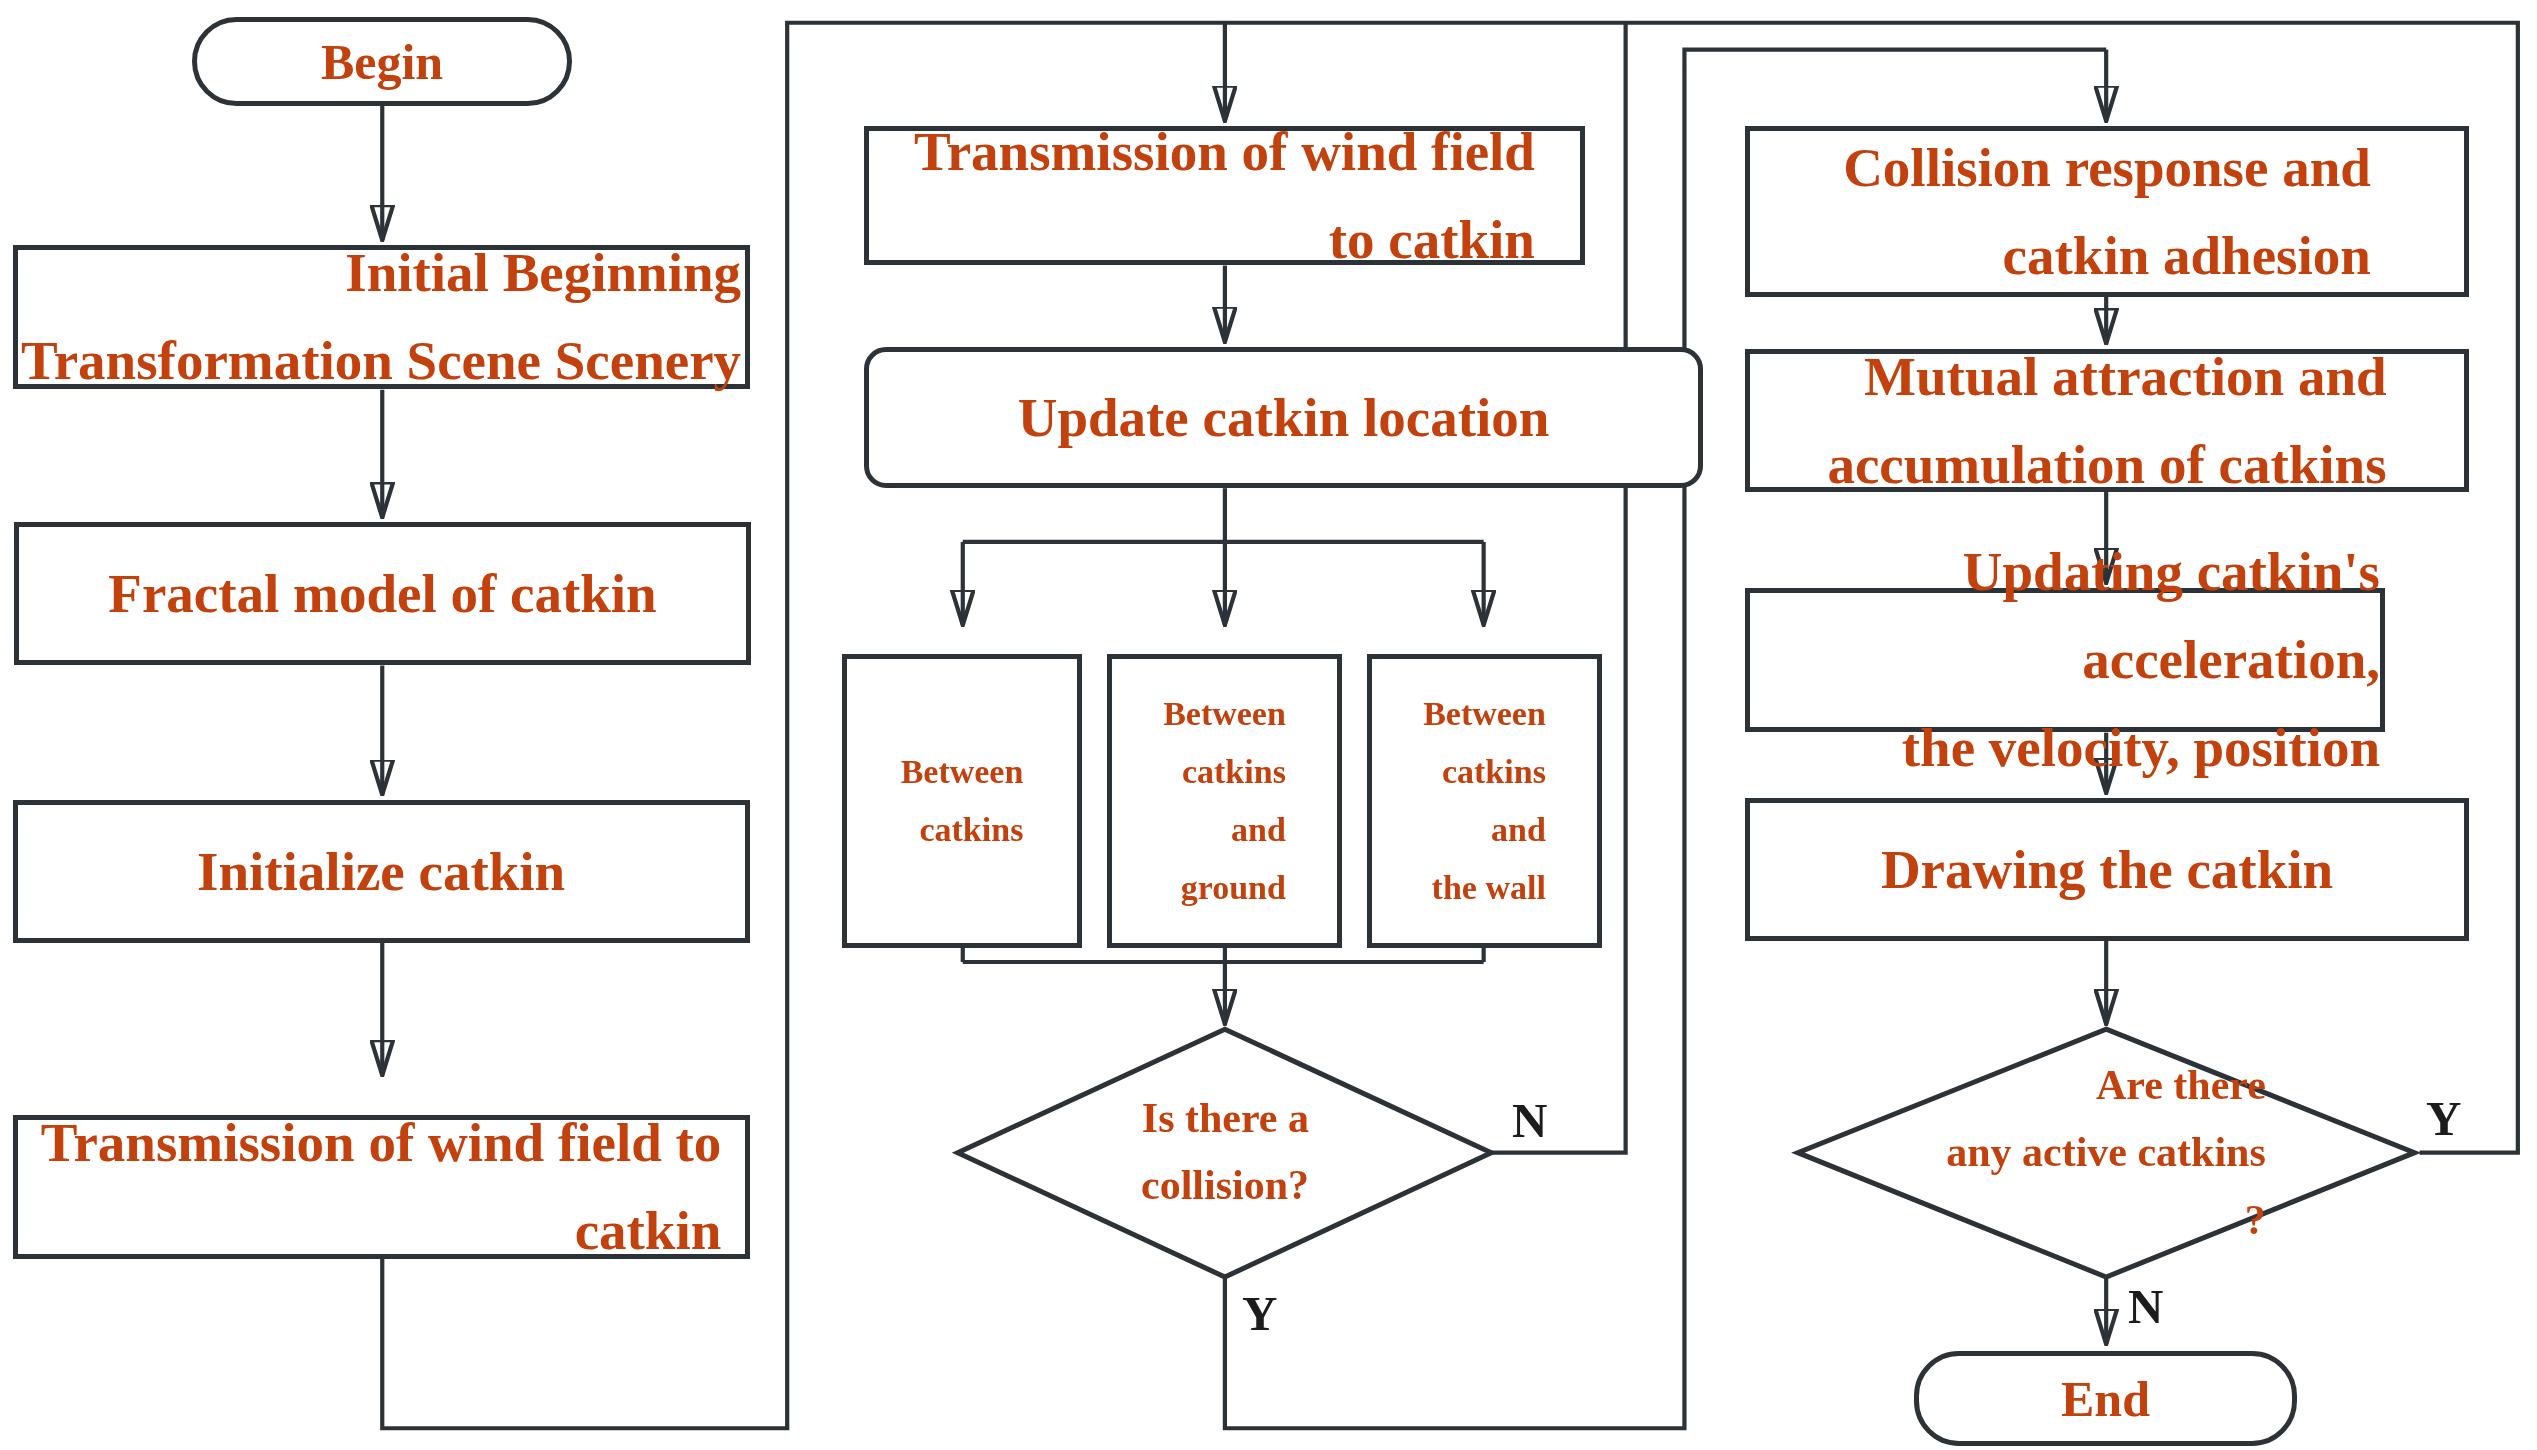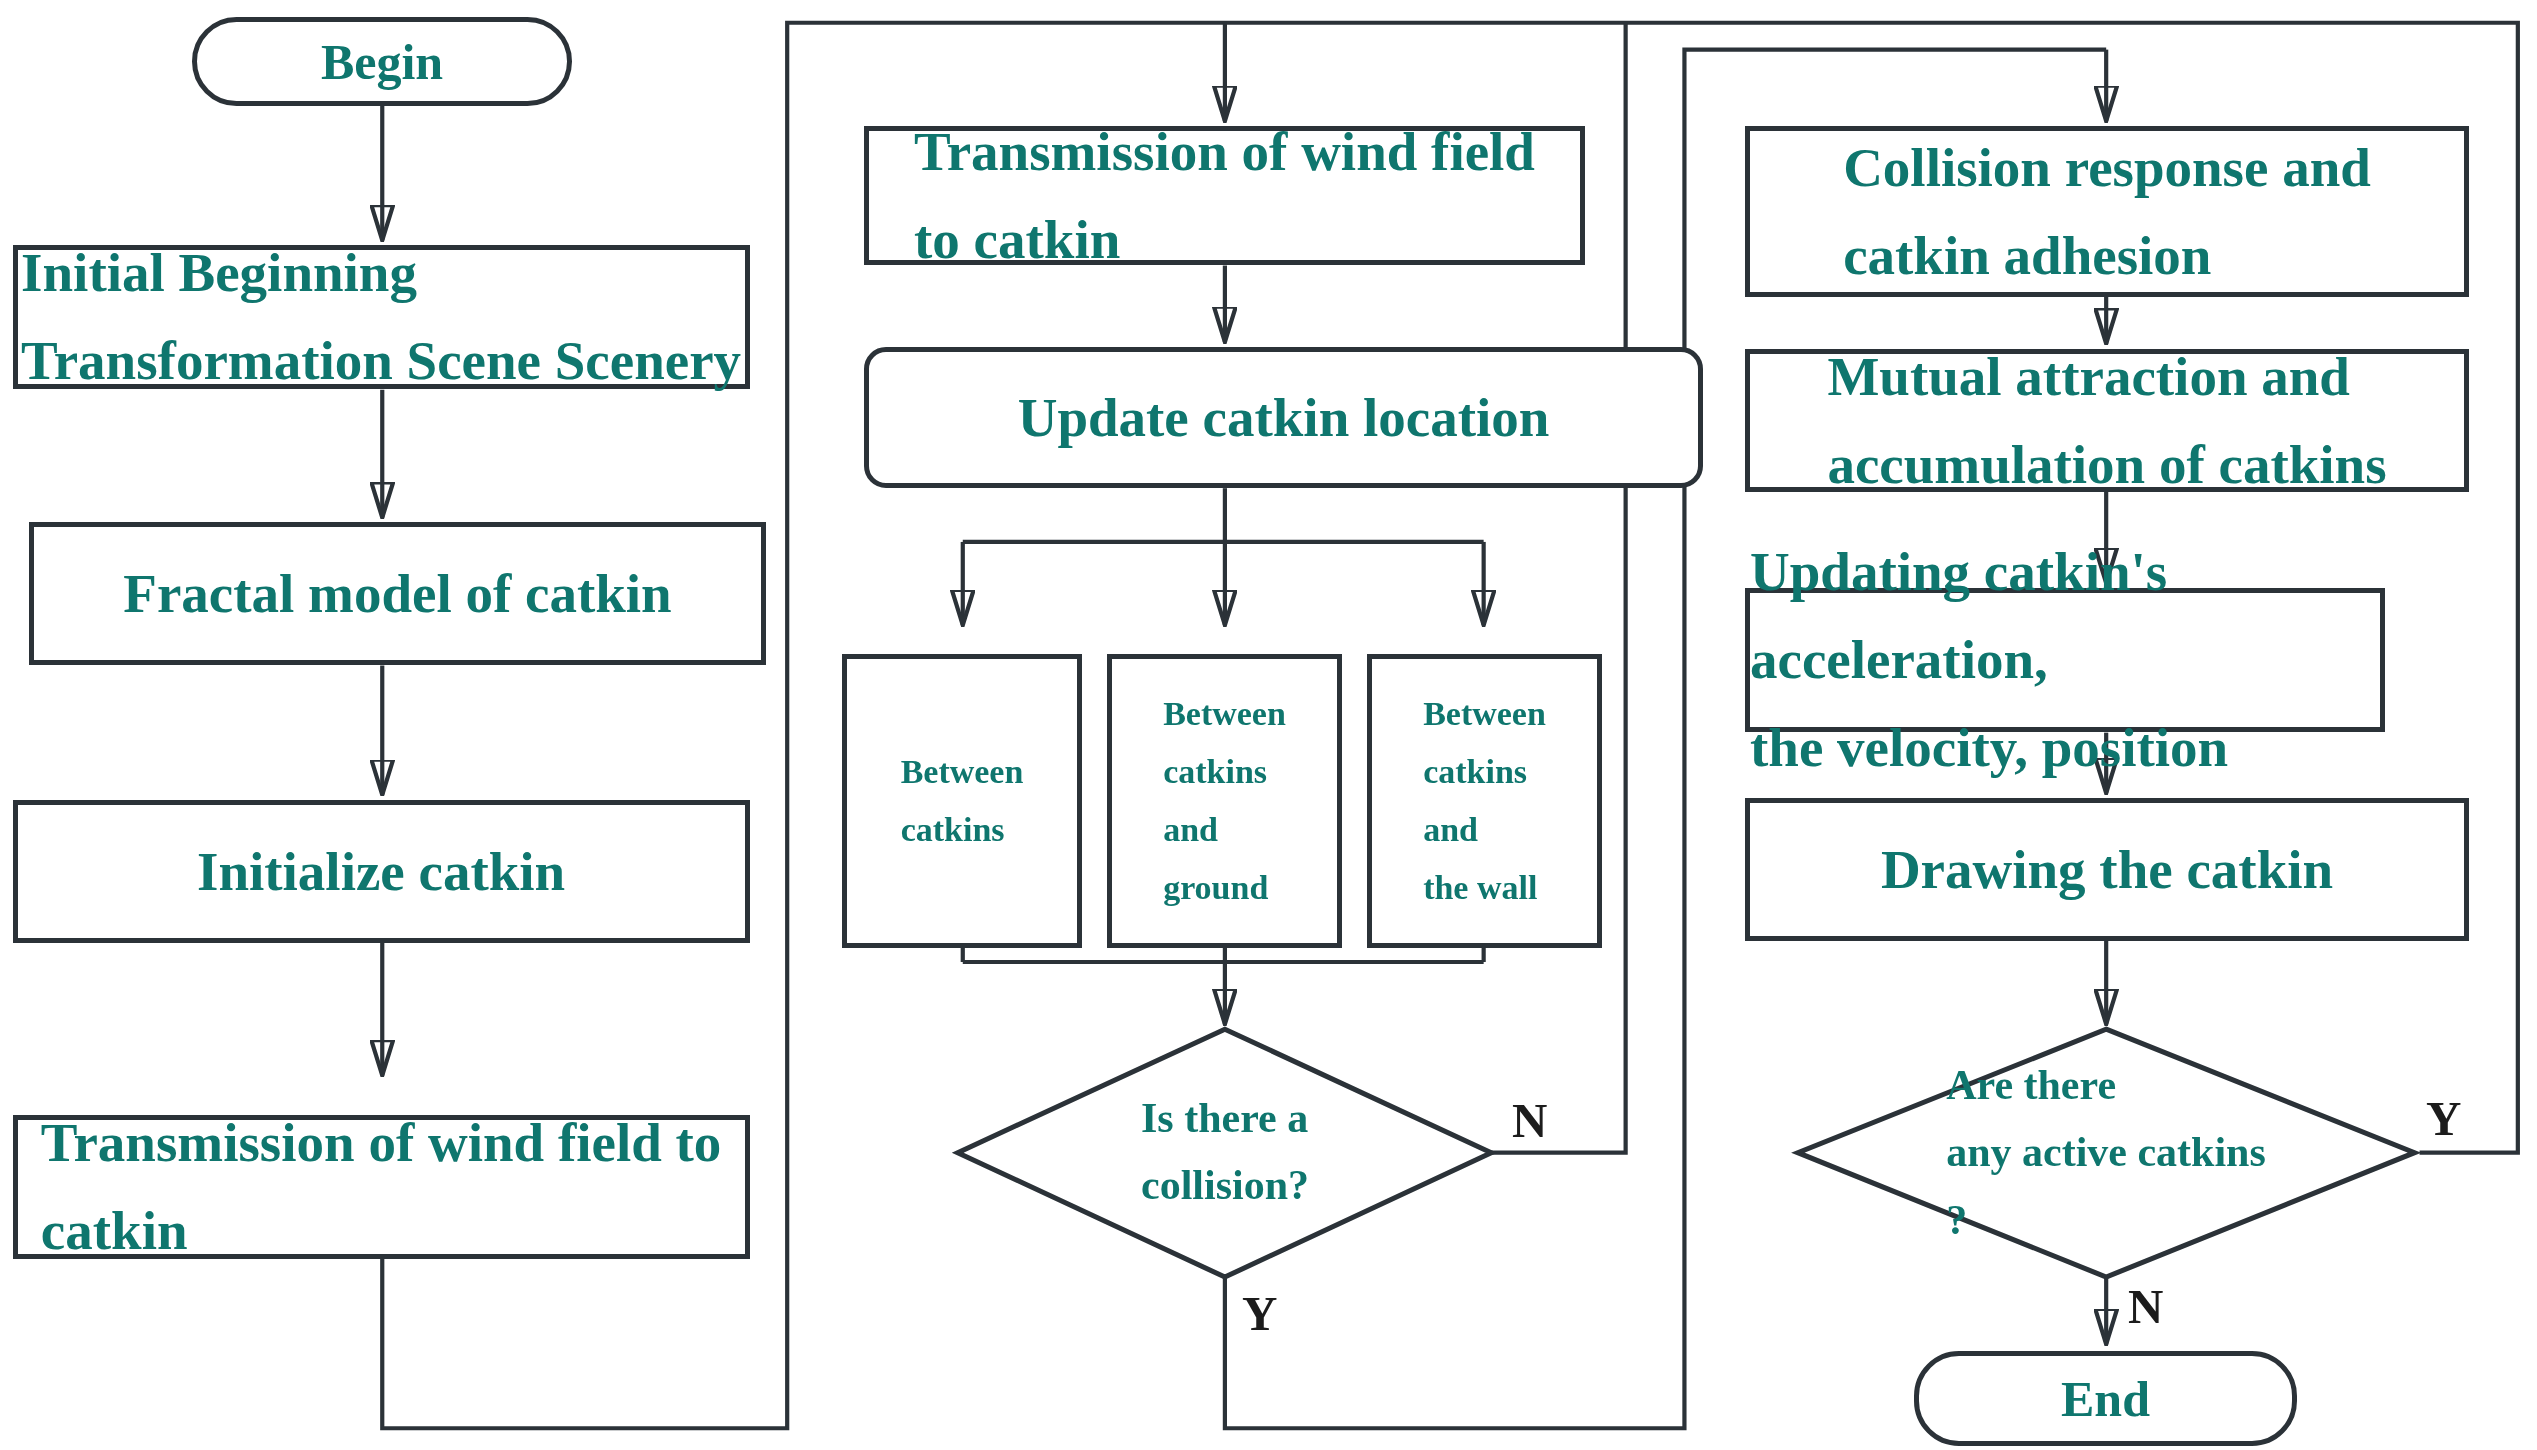--- a/index.html
+++ b/index.html
@@ -9,24 +9,24 @@
     background:#ffffff;
     font-family:"Liberation Serif","DejaVu Serif",serif;
     overflow:hidden;
   }
   .stage svg.wires{position:absolute;left:0;top:0;width:2538px;height:1451px;}
   .wires path{stroke:#2b3238;stroke-width:5;fill:none;}
   .wires polygon.diamond{fill:#ffffff;stroke:#2b3238;stroke-width:6;}
   .node{
     position:absolute;
     display:flex;align-items:center;justify-content:center;
-    text-align:left;
+    text-align:right;
     white-space:pre-line;
     font-weight:bold;
-    color:#0f766e;
+    color:#c2410c;
     box-sizing:border-box;
     background:#ffffff;
   }
   .rect{border:5.9px solid #2b3238;font-size:55px;line-height:1.6;}
   .tall{border:5.9px solid #2b3238;font-size:34px;line-height:1.7;margin-top:24px;}
   .term{border:5.9px solid #2b3238;border-radius:45px;font-size:50px;}
   .diatext{background:transparent;font-size:42px;line-height:1.6;font-weight:bold;}
   .blabel{
     position:absolute;
     font-weight:bold;color:#1c1c1c;font-size:49px;
@@ -77,21 +77,21 @@
 
     <polygon class="diamond" points="1458,1225 1775,1372 1458,1520 1140,1372"></polygon>
     <polygon class="diamond" points="2507,1225 2874,1372 2507,1520 2140,1372"></polygon>
   </svg>
 
   <div class="node term" style="left:192px;top:17px;width:380px;height:89px;">Begin</div>
 
   <div class="node rect" style="left:12.6px;top:245px;width:737px;height:144px;">Initial Beginning
 Transformation Scene Scenery</div>
 
-  <div class="node rect" style="left:29px;top:522px;width:737px;height:143px;">Fractal model of catkin</div>
+  <div class="node rect" style="left:14px;top:522px;width:737px;height:143px;">Fractal model of catkin</div>
 
   <div class="node rect" style="left:12.6px;top:800px;width:737px;height:143px;">Initialize catkin</div>
 
   <div class="node rect" style="left:12.6px;top:1115px;width:737px;height:144px;">Transmission of wind field to
 catkin</div>
 
   <div class="node rect" style="left:864px;top:126px;width:721px;height:139px;">Transmission of wind field
 to catkin</div>
 
   <div class="node rect" style="left:864px;top:347px;width:839px;height:141px;border-radius:22px;">Update catkin location</div>

